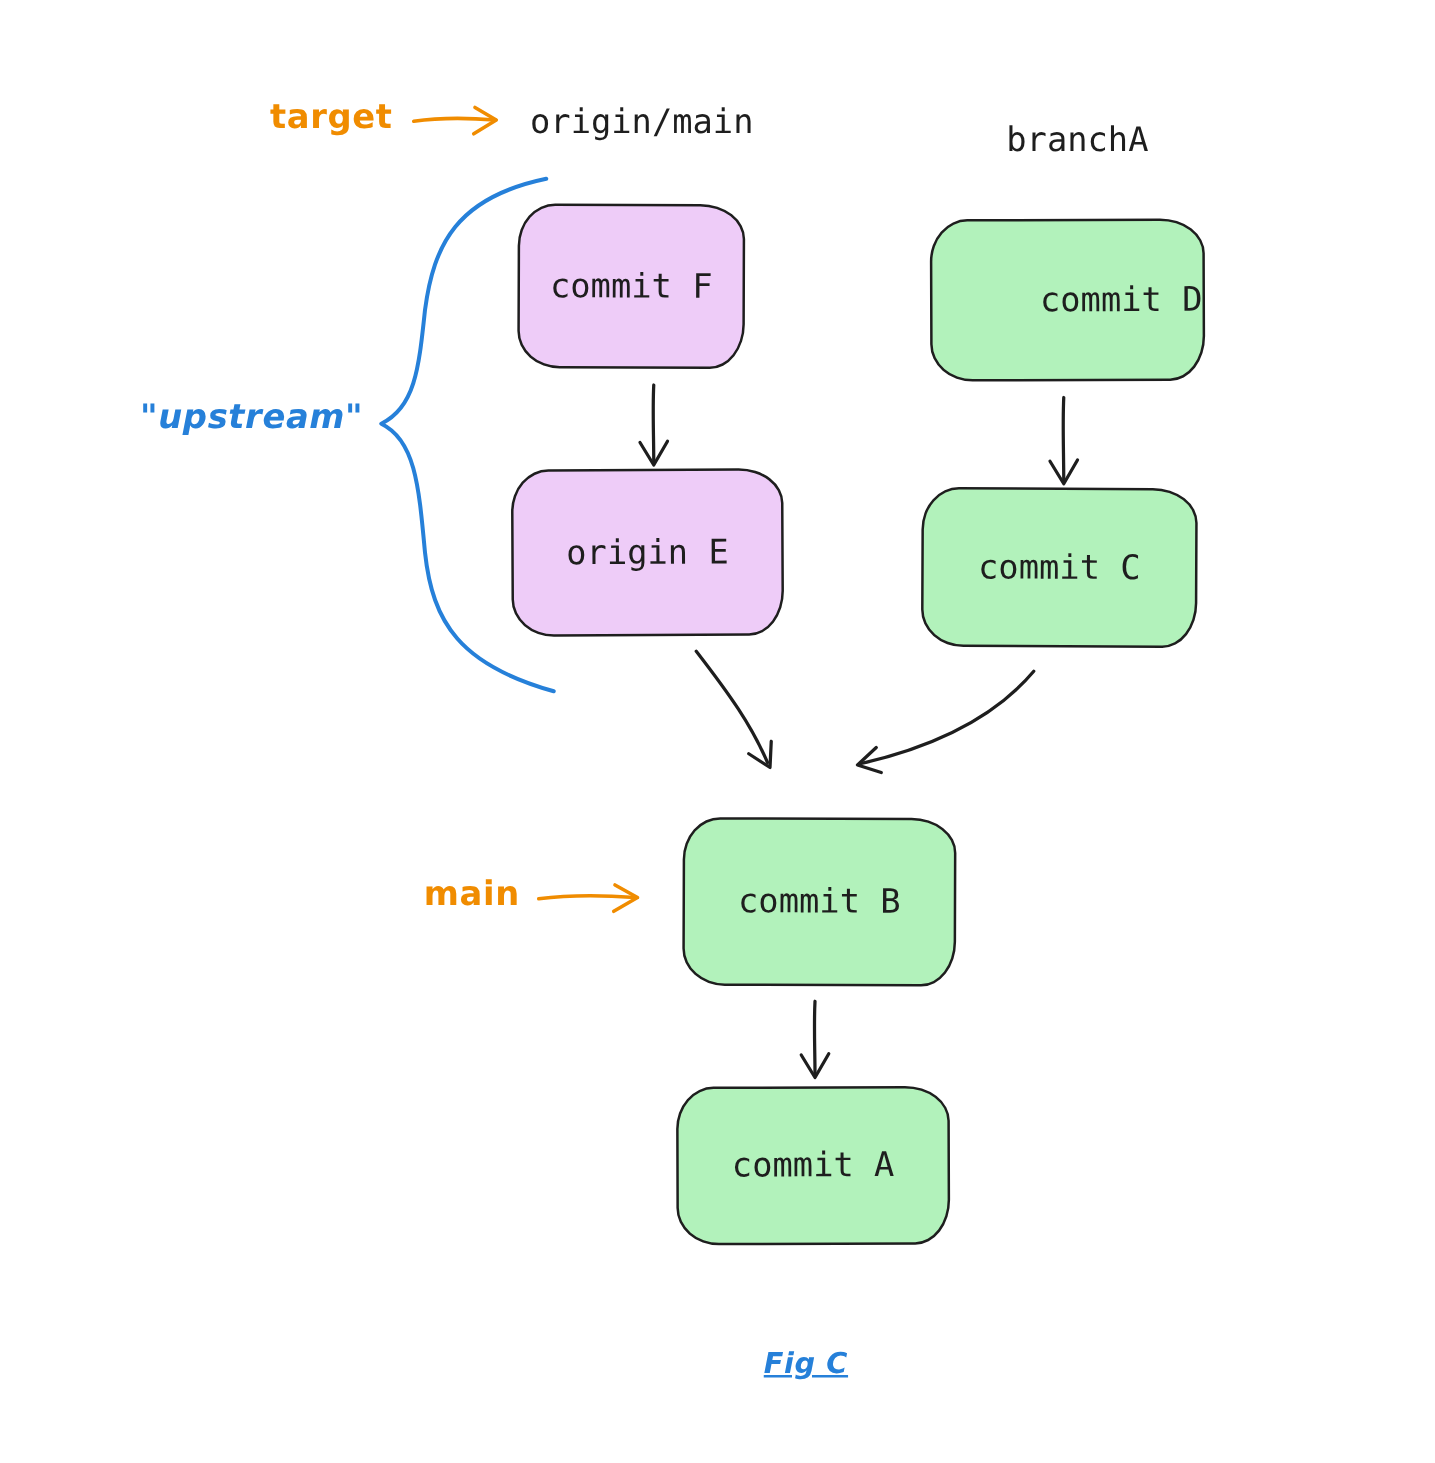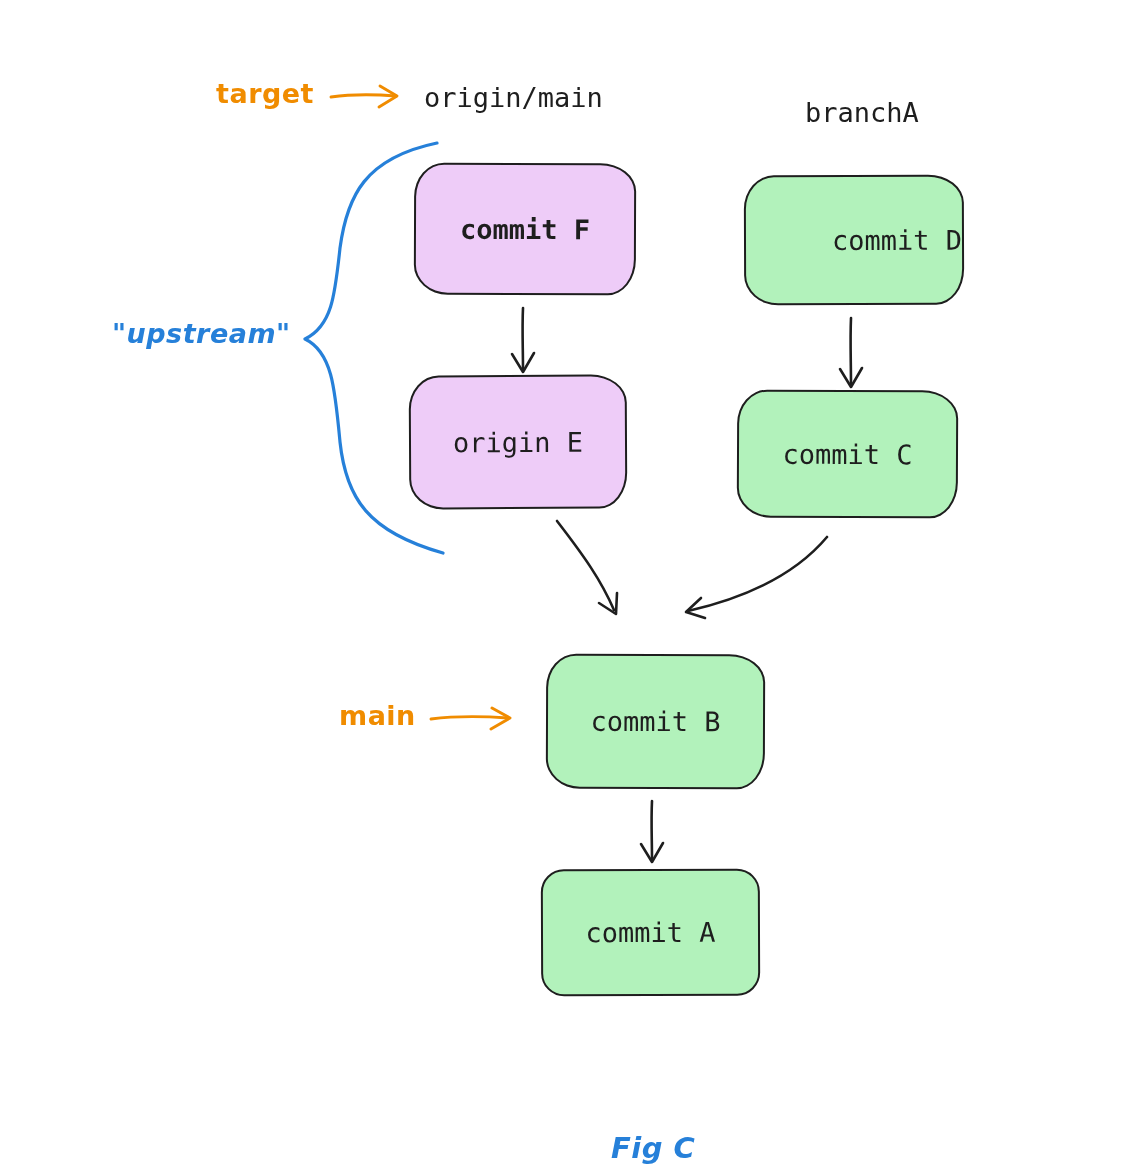--- a/index.html
+++ b/index.html
@@ -114,39 +114,39 @@
   <div class="hand-label orange-text" style="left:216px; top:78px;">target</div>
 
   <div class="ref-label" style="left:424px; top:82px;">origin/main</div>
 
   <div class="ref-label" style="left:789px; top:97px;margin-left:16px;">branchA</div>
 
   <div class="hand-label blue-text" style="left:112px; top:318px;">"upstream"</div>
 
   <div class="hand-label orange-text" style="left:339px; top:700px;">main</div>
 
-  <div class="hand-label blue-text" style="left:611px; top:1131px; font-size:29px;">Fig C</div>
+  <div class="hand-label blue-text" style="left:611px; top:1078px; font-size:23px;text-decoration:underline;">Fig C</div>
 
-  <div class="commit-box purple" style="left:414px; top:163px; width:222px; height:132px; transform:rotate(0.2deg);font-weight:bold;">
+  <div class="commit-box purple" style="left:414px; top:163px; width:182px; height:132px; transform:rotate(0.2deg);">
     <span>commit F</span>
   </div>
 
   <div class="commit-box purple" style="left:409px; top:375px; width:218px; height:134px; transform:rotate(-0.3deg);">
     <span>origin E</span>
   </div>
 
   <div class="commit-box green" style="left:744px; top:175px; width:220px; height:130px; transform:rotate(-0.2deg);justify-content:flex-end;">
     <span>commit D</span>
   </div>
 
   <div class="commit-box green" style="left:546px; top:654px; width:219px; height:135px; transform:rotate(0.2deg);">
     <span>commit B</span>
   </div>
 
   <div class="commit-box green" style="left:737px; top:390px; width:221px; height:128px; transform:rotate(0.25deg);">
     <span>commit C</span>
   </div>
 
-  <div class="commit-box green" style="left:541px; top:869px; width:219px; height:127px; transform:rotate(-0.2deg);border-radius:23px;">
+  <div class="commit-box green" style="left:541px; top:869px; width:219px; height:127px; transform:rotate(-0.2deg);">
     <span>commit A</span>
   </div>
 
 </div>
 
 </body></html>

